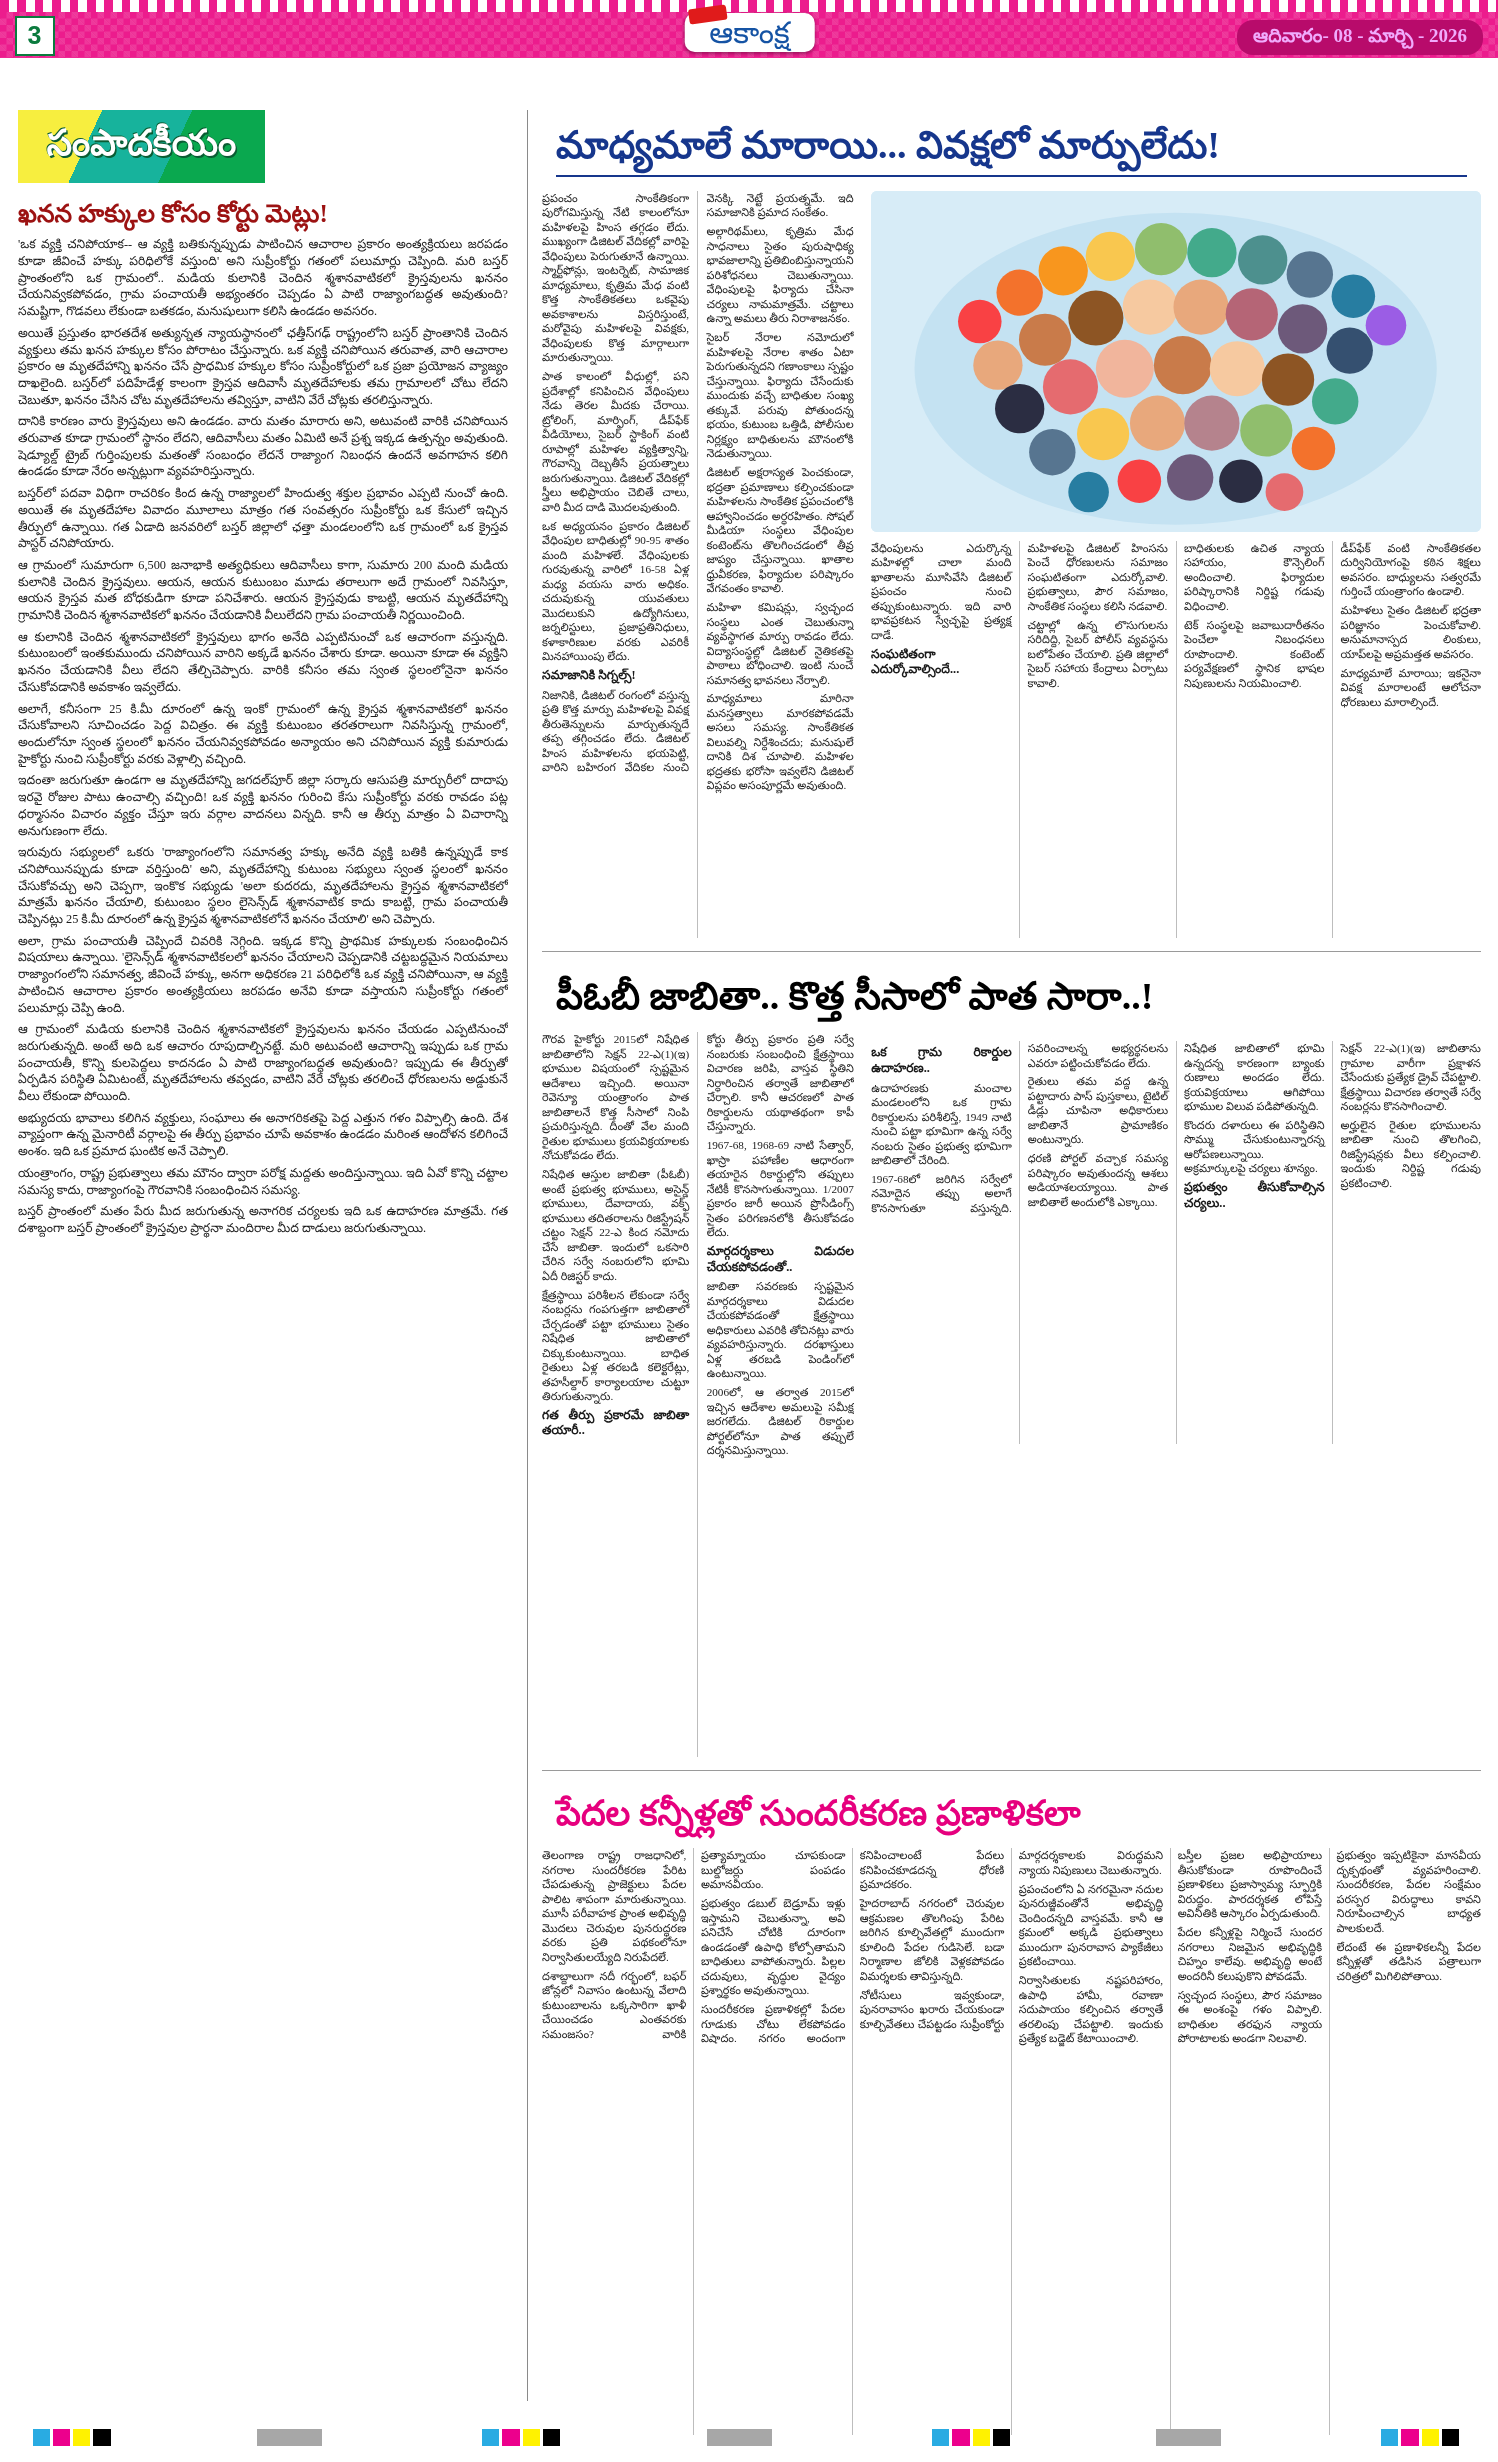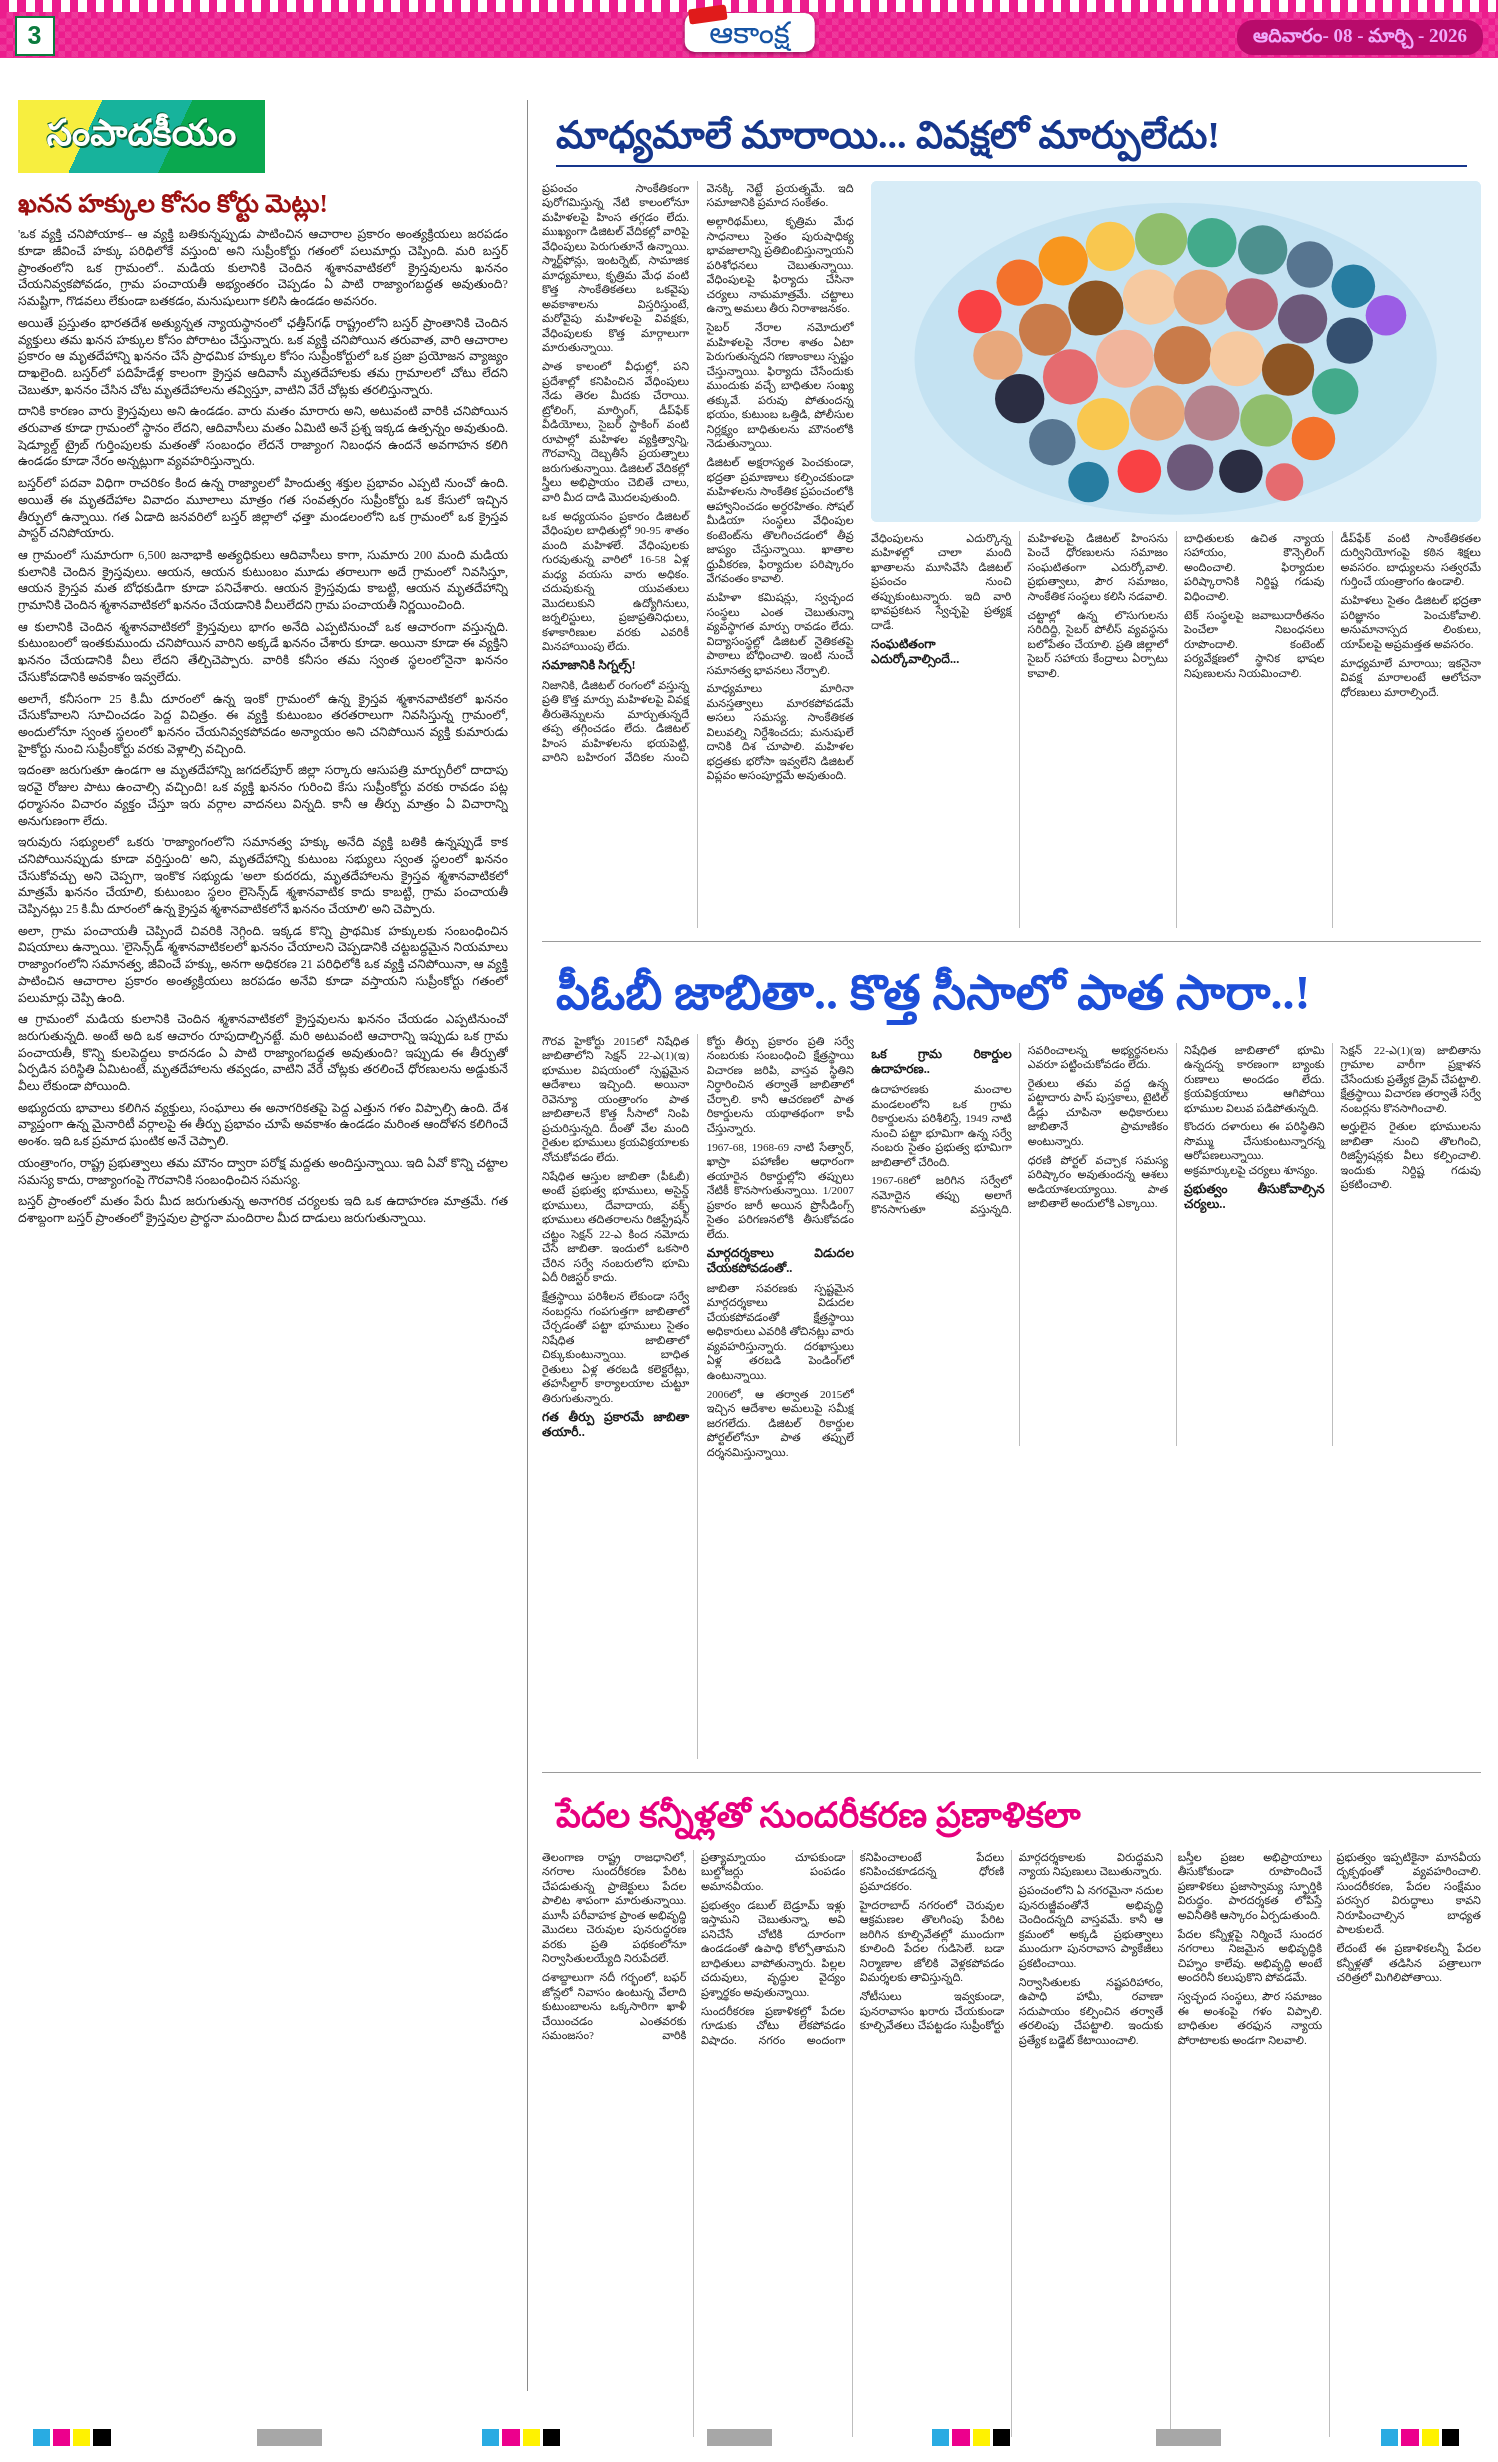--- a/index.html
+++ b/index.html
@@ -6,34 +6,34 @@
   .page{position:relative;width:1499px;height:2462px;background:#ffffff;font-family:"Liberation Serif","DejaVu Serif",serif;color:#1a1a1a;overflow:hidden;margin:0 auto;}
   
   .top-checker{position:absolute;top:0;left:0;right:0;height:11.6px;background:repeating-linear-gradient(90deg,#ec1c8d 0 8.7px,#ffffff 8.7px 17.4px);}
   .masthead{position:absolute;top:11.6px;left:0;right:0;height:46px;background:#ec1c8d;background-image:linear-gradient(45deg,rgba(255,255,255,.12) 25%,transparent 25%,transparent 75%,rgba(255,255,255,.12) 75%),linear-gradient(45deg,rgba(255,255,255,.12) 25%,transparent 25%,transparent 75%,rgba(255,255,255,.12) 75%);background-size:13px 13px;background-position:0 0,6.5px 6.5px;}
   .page-num{position:absolute;left:14.5px;top:4.4px;width:36px;height:36px;background:#fff;border:2.2px solid #0b7b3e;color:#0b7b3e;font-weight:bold;font-size:25px;display:flex;align-items:center;justify-content:center;font-family:"Liberation Sans",sans-serif;}
   .logo-box{position:absolute;left:50%;transform:translateX(-50%);top:1.5px;background:#ffffff;border-radius:10px;padding:2.9px 25px;box-shadow:0 1.5px 3.6px rgba(0,0,0,.35);}
   .logo-text{color:#1553a4;font-size:30px;font-weight:normal;line-height:1.1;}
   .logo-ribbon{position:absolute;top:-5.8px;left:4.4px;width:38px;height:14.5px;background:#e01b1b;border-radius:2.9px;transform:rotate(-8deg);}
   .date-pill{position:absolute;right:16px;top:8.7px;background:#b80b6b;color:#f0abfc;border-radius:16px;padding:4.4px 16px;font-size:19px;font-weight:bold;}
   
-  .content{position:absolute;top:78px;left:18px;width:1462px;height:2320px;}
+  .content{position:absolute;top:88px;left:18px;width:1462px;height:2320px;}
   .v-divider{position:absolute;left:509px;top:22px;height:2291px;width:0.7px;background:#8a8a8a;}
   
   .editorial{position:absolute;left:0;top:22px;width:490px;height:2291px;overflow:hidden;}
   .edit-banner{position:relative;width:247px;height:73px;background:linear-gradient(115deg,#f7ee3f 0 30%,#17b39c 30% 62%,#0aa84f 62%);display:flex;align-items:center;justify-content:center;}
   .edit-banner span{color:#ffffff;font-size:36px;font-weight:bold;text-shadow:1.5px 1.5px 0 #0a5c33,-0.7px -0.7px 0 #0a5c33;}
   .edit-headline{color:#9c1212;font-size:25px;font-weight:bold;margin:16px 0 7.3px 0;line-height:1.2;}
   .edit-text{font-size:12.3px;line-height:16.7px;text-align:justify;height:2132px;overflow:hidden;}
   .edit-text p{margin:0 0 5px 0;}
   
   .main-area{position:absolute;left:524px;top:22px;width:939px;}
   .headline{font-weight:bold;line-height:1.15;margin:14px;}
   .h-media{color:#16368c;font-size:38px;border-bottom:2.2px solid #16368c;padding-bottom:7.3px;}
-  .h-pob{color:#1d4ed8;font-size:48px;width:779px;}
+  .h-pob{color:#000000;font-size:38px;width:779px;}
   .h-beauty{color:#e6007e;font-size:35px;width:812px;}
   .body-text{font-size:11.2px;line-height:14.5px;text-align:justify;}
   .body-text p{margin:0 0 4.4px 0;}
   .subhead{font-size:12.3px;font-weight:bold;margin:4.4px 0;line-height:1.25;}
   .cols2{column-count:2;column-gap:17.4px;column-rule:0.7px solid #bdbdbd;overflow:hidden;}
   .cols4{column-count:4;column-gap:16px;column-rule:0.7px solid #bdbdbd;overflow:hidden;}
   .cols6{column-count:6;column-gap:14.5px;column-rule:0.7px solid #bdbdbd;overflow:hidden;}
   
   .art1-body{display:flex;gap:17.4px;margin-top:8.7px;height:747px;}
   .art1-left{width:312px;height:747px;}

